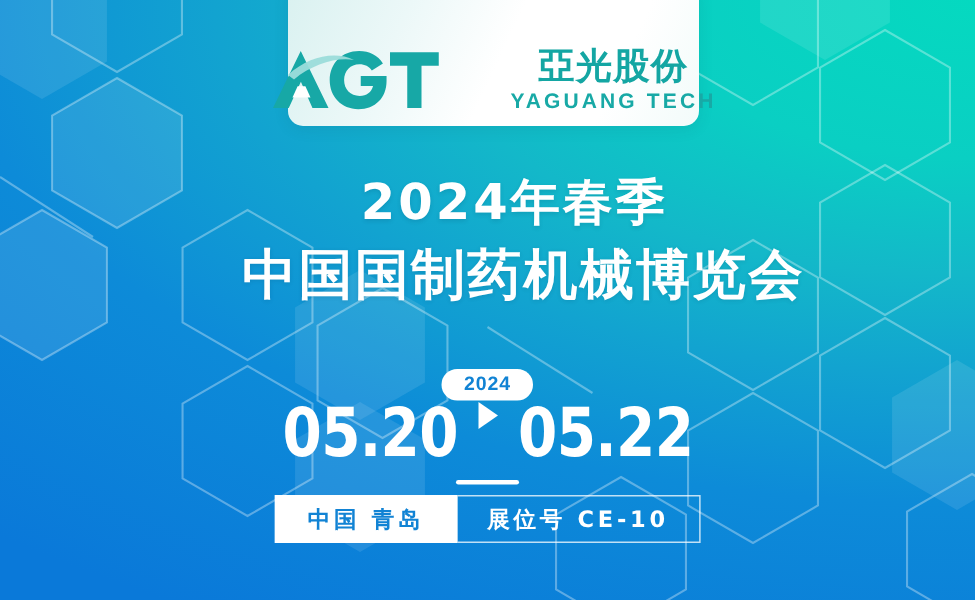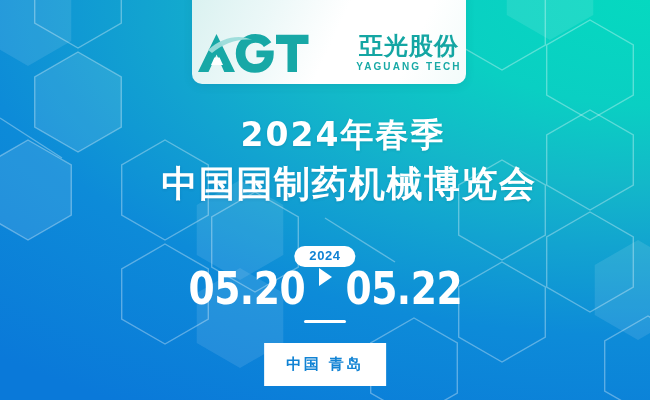--- a/index.html
+++ b/index.html
@@ -18,21 +18,21 @@
     display:flex;align-items:flex-end;justify-content:center;padding-bottom:8px;box-sizing:border-box;
   }
   .logo-inner{display:flex;align-items:center;gap:12px;transform:translateY(-2px);}
   .agt-mark{display:block;}
   .logo-cn{display:flex;flex-direction:column;align-items:center;line-height:1;margin-left:20px;}
   .logo-cn-main{
     font-family:"DejaVu Sans","Liberation Sans",sans-serif;
     font-size:24px;font-weight:700;color:#14A6A3;letter-spacing:1px;white-space:nowrap;
   }
   .logo-cn-sub{
-    font-size:10px;font-weight:700;color:#18A9A6;letter-spacing:2.1px;
+    font-size:14px;font-weight:700;color:#18A9A6;letter-spacing:2.1px;
     margin-top:4px;white-space:nowrap;
   }
   .title-wrap{
     position:absolute;left:0;right:0;top:116px;text-align:center;padding-left:36px;
   }
   .title-1{
     font-family:"DejaVu Sans","Liberation Sans",sans-serif;
     font-size:33px;font-weight:700;color:#ffffff;letter-spacing:2px;
     line-height:1.18;margin:0;text-shadow:0 1px 3px rgba(0,50,80,.14);
   }
@@ -59,22 +59,22 @@
   .date-arrow{
     width:0;height:0;border-left:13px solid #ffffff;
     border-top:9px solid transparent;border-bottom:9px solid transparent;
     transform:translateY(2px);
   }
   .date-underline{
     position:absolute;left:50%;top:320px;transform:translateX(-50%);
     width:42px;height:3px;background:#ffffff;border-radius:2px;
   }
   .bottom-bar{
-    position:absolute;left:50%;top:343px;transform:translateX(-50%);
-    display:flex;align-items:stretch;height:43px;
+    position:absolute;left:50%;top:330px;transform:translateX(-50%);
+    display:flex;align-items:stretch;height:32px;
   }
   .bb-left{
     background:#ffffff;color:#1183D4;display:flex;align-items:center;
     padding:0 22px;font-size:15px;font-weight:700;letter-spacing:2.5px;
     font-family:"DejaVu Sans","Liberation Sans",sans-serif;white-space:nowrap;
   }
   .bb-right{
     background:transparent;color:#ffffff;display:flex;align-items:center;
     padding:0 20px;font-size:15px;font-weight:700;letter-spacing:2.5px;
     font-family:"DejaVu Sans","Liberation Sans",sans-serif;white-space:nowrap;
@@ -152,15 +152,16 @@
 
   <div class="date-row">
     <span class="date-txt">05.20</span>
     <span class="date-arrow"></span>
     <span class="date-txt">05.22</span>
   </div>
   <div class="date-underline"></div>
 
   <div class="bottom-bar">
     <div class="bb-left">中国 青岛</div>
+    <div class="bb-right">展位号 CE-10</div>
   </div>
 
 </div>
 
 </body></html>

